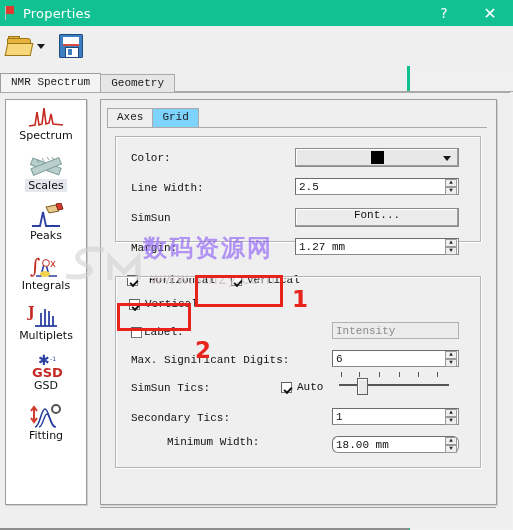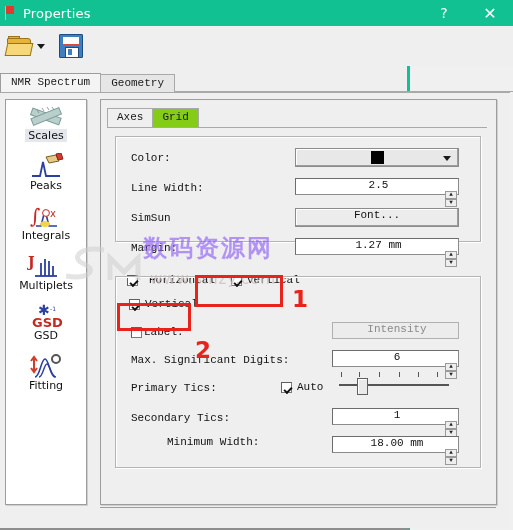--- a/index.html
+++ b/index.html
@@ -129,21 +129,21 @@
   
   .panel{
     position:absolute;left:100px;top:6px;width:395px;height:404px;
     background:#efefef;border:1px solid #9d9d9d;
     box-shadow:1px 1px 0 #cfcfcf;
   }
   .inner-tabs{position:absolute;left:6px;top:8px;display:flex;}
   .itab{
     font-family:"Liberation Mono","DejaVu Sans Mono",monospace;
     font-size:11px;color:#1a1a1a;padding:2px 9px 3px 9px;
-    border:1px solid #a9a9a9;border-bottom:none;background:#84cc16;margin-right:-1px;
+    border:1px solid #a9a9a9;border-bottom:none;background:#7dd3fc;margin-right:-1px;
   }
   .itab.active{background:#efefef;padding-bottom:4px;}
   .tabline{
     position:absolute;left:6px;top:27px;width:380px;height:1px;background:#a9a9a9;
   }
 
   .group{
     position:absolute;border:1px solid #b4b4b4;
     background:transparent;
     box-shadow:inset 1px 1px 0 #ffffff, 1px 1px 0 #ffffff;
@@ -157,21 +157,20 @@
     font-size:11px;color:#111;white-space:nowrap;
   }
 
   .field{
     box-sizing:border-box;background:#ffffff;
     border:1px solid #8b8b8b;
     border-top-color:#6d6d6d;border-left-color:#6d6d6d;
     height:17px;display:flex;align-items:center;
     font-family:"Liberation Mono","DejaVu Sans Mono",monospace;font-size:11px;color:#111;
     padding-left:3px;
-    flex-direction:column;
   }
   .field.disabled{background:#ececec;color:#8a8a8a;border-color:#b0b0b0;}
   .spin{
     width:12px;height:15px;margin-left:auto;margin-right:1px;
     display:flex;flex-direction:column;flex:0 0 auto;
   }
   .spin div{
     flex:1;border:1px solid #9a9a9a;background:#eeeeee;
     display:flex;align-items:center;justify-content:center;
     font-size:6px;line-height:6px;color:#222;
@@ -278,20 +277,28 @@
   <div class="outer-tabs">
     <div class="otab active">NMR Spectrum</div>
     <div class="otab">Geometry</div>
     <div class="otab-rest"></div>
   </div>
 
   <div class="content">
 
     <div class="sidebar">
 
+      <div class="side-item">
+        <div class="side-ic">
+          <svg width="40" height="26" viewBox="0 0 40 26">
+            <path d="M3 23 L9 22 L11 9 L13 22 L16 21 L18 5 L20 21 L23 20 L25 11 L27 21 L37 22" fill="none" stroke="#c42a22" stroke-width="1.6"></path>
+          </svg>
+        </div>
+        <div class="side-lbl">Spectrum</div>
+      </div>
 
       <div class="side-item sel">
         <div class="side-ic">
           <svg width="40" height="26" viewBox="0 0 40 26">
             <g stroke="#7d9a9a" stroke-width="1" fill="#b9cfcc">
               <rect x="5" y="10" width="30" height="7" transform="rotate(20 20 13)"></rect>
               <rect x="5" y="10" width="30" height="7" transform="rotate(-22 20 13)"></rect>
             </g>
             <g stroke="#6d8c8c" stroke-width="0.8">
               <path d="M11 7 l2 3 M16 5 l2 3 M21 4 l2 3 M26 4 l2 3"></path>
@@ -442,21 +449,21 @@
       </div>
       <div class="field" style="position:absolute;left:231px;top:250px;width:127px;">
         <span>6</span>
         <span class="spin">
             <div>▲</div>
             <div>▼</div>
           </span>
       </div>
 
       <div class="row" style="left:30px;top:282px;">
-        <span class="lab">Primary Tics:</span>
+        <span class="lab">SimSun Tics:</span>
       </div>
       <div class="row" style="left:180px;top:281px;">
         <span class="cbx on"></span>
         <span class="lab" style="margin-left:5px;">Auto</span>
       </div>
       <div class="slider" style="left:238px;top:272px;width:116px;height:22px;">
         <div class="ticks">
           <i style="left:2px"></i>
             <i style="left:20px"></i>
             <i style="left:40px"></i>
@@ -475,21 +482,21 @@
         <span>1</span>
         <span class="spin">
             <div>▲</div>
             <div>▼</div>
           </span>
       </div>
 
       <div class="row" style="left:30px;top:336px;padding-left:36px;">
         <span class="lab">Minimum Width:</span>
       </div>
-      <div class="field" style="position:absolute;left:231px;top:336px;width:127px;">
+      <div class="field" style="position:absolute;left:231px;top:336px;width:127px;border-radius:6px;">
         <span>18.00 mm</span>
         <span class="spin">
             <div>▲</div>
             <div>▼</div>
           </span>
       </div>
 
     </div>
 
     <div class="bottombar"></div>

